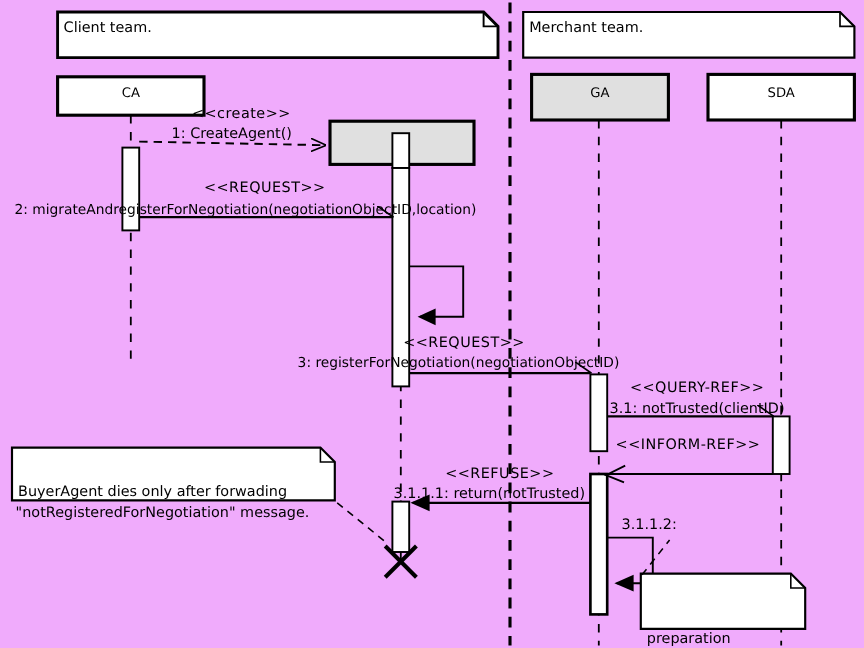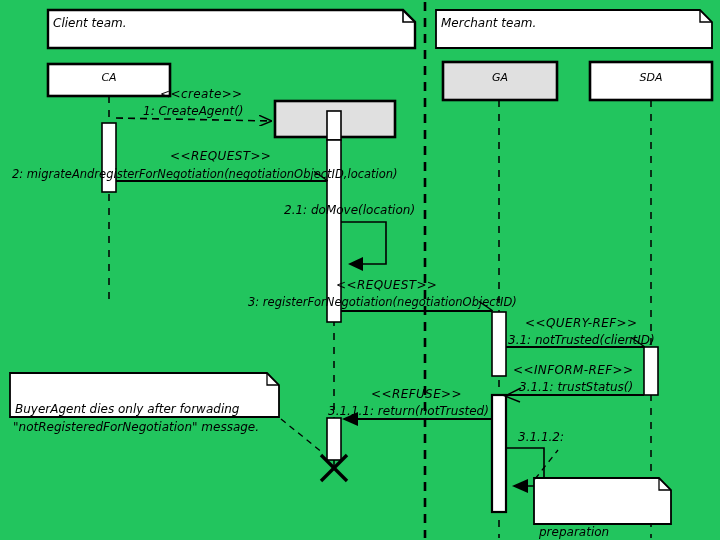--- a/index.html
+++ b/index.html
@@ -4,24 +4,23 @@
 <style>
   html, body {
     margin: 0;
     padding: 0;
     background: #ffffff;
   }
   #canvas {
     position: relative;
     width: 720px;
     height: 540px;
-    background: #22c55e;
+    background: #f0abfc;
     font-family: "DejaVu Sans", sans-serif;
     overflow: hidden;
-    font-style: italic;
   }
   #svg-layer {
     position: absolute;
     left: 0;
     top: 0;
     width: 720px;
     height: 540px;
   }
   .lbl {
     position: absolute;
@@ -148,30 +147,28 @@
   <div class="box-title" style="left:48px; top:71px; width:122px;">CA</div>
   <div class="box-title" style="left:443px; top:71px; width:114px;">GA</div>
   <div class="box-title" style="left:590px; top:71px; width:122px;">SDA</div>
 
   <div class="lbl" style="left:160px; top:88px; letter-spacing:0.4px;">&lt;&lt;create&gt;&gt;</div>
   <div class="lbl" style="left:143px; top:105px;">1: CreateAgent()</div>
 
   <div class="lbl" style="left:170px; top:150px; letter-spacing:0.4px;">&lt;&lt;REQUEST&gt;&gt;</div>
   <div class="lbl lbl-sm" style="left:12px; top:168px;">2: migrateAndregisterForNegotiation(negotiationObjectID,location)</div>
 
-  <div class="lbl" style="left:284px; top:204px;">2.1: doMove(location)</div>
 
   <div class="lbl" style="left:336px; top:279px; letter-spacing:0.4px;">&lt;&lt;REQUEST&gt;&gt;</div>
   <div class="lbl lbl-sm" style="left:248px; top:296px;">3: registerForNegotiation(negotiationObjectID)</div>
 
   <div class="lbl" style="left:525px; top:317px; letter-spacing:0.4px;">&lt;&lt;QUERY-REF&gt;&gt;</div>
   <div class="lbl" style="left:508px; top:334px;">3.1: notTrusted(clientID)</div>
 
   <div class="lbl" style="left:513px; top:364px; letter-spacing:0.4px;">&lt;&lt;INFORM-REF&gt;&gt;</div>
-  <div class="lbl" style="left:519px; top:381px;">3.1.1: trustStatus()</div>
 
   <div class="lbl" style="left:371px; top:388px; letter-spacing:0.4px;">&lt;&lt;REFUSE&gt;&gt;</div>
   <div class="lbl" style="left:328px; top:405px;">3.1.1.1: return(notTrusted)</div>
 
   <div class="lbl" style="left:518px; top:431px;">3.1.1.2:</div>
 
   <div class="note-text" style="left:15px; top:378px;">BuyerAgent dies only after forwading</div>
   <div class="note-text" style="left:13px; top:396px;">"notRegisteredForNegotiation" message.</div>
 
   <div class="note-text" style="left:539px; top:501px;">preparation</div>

